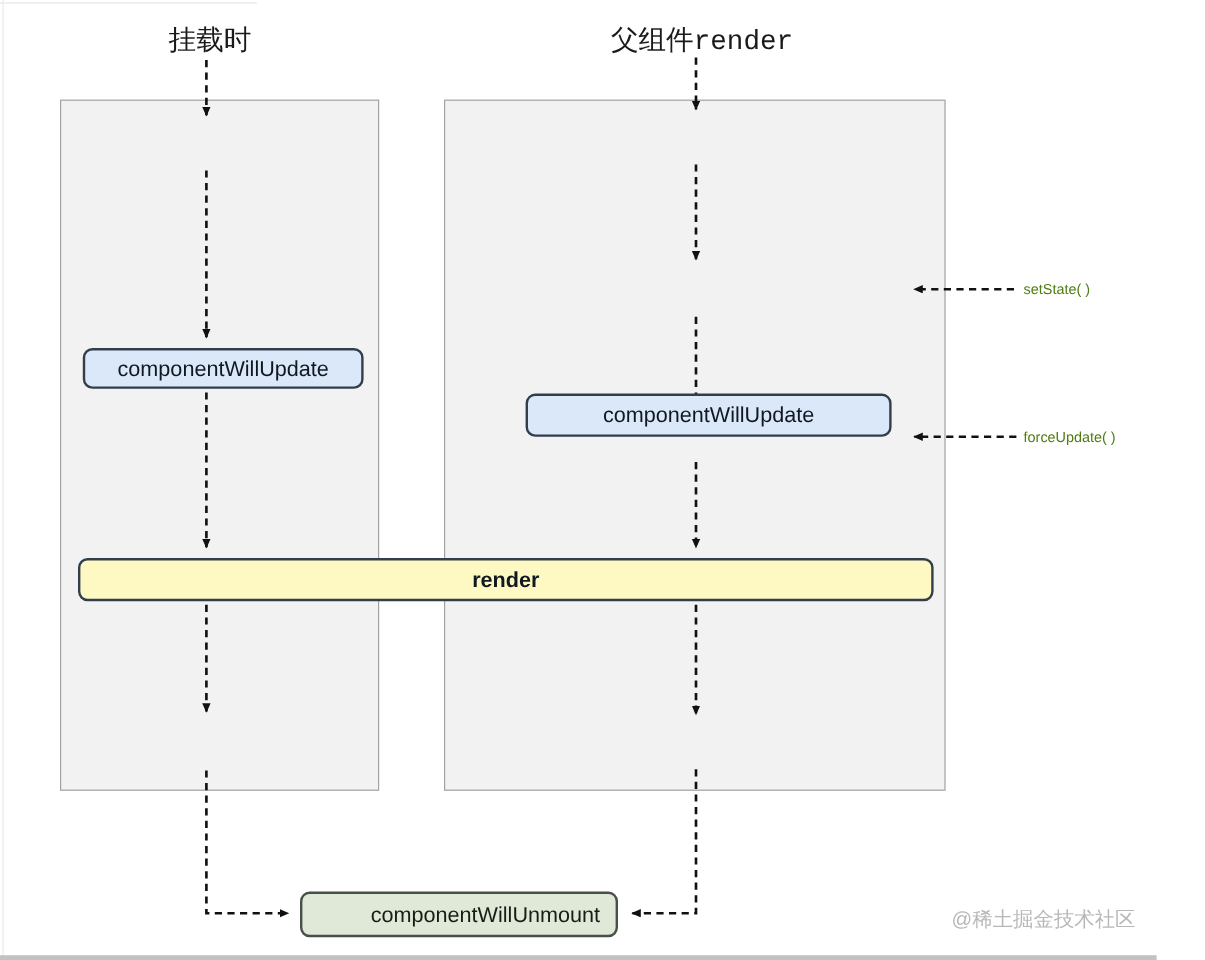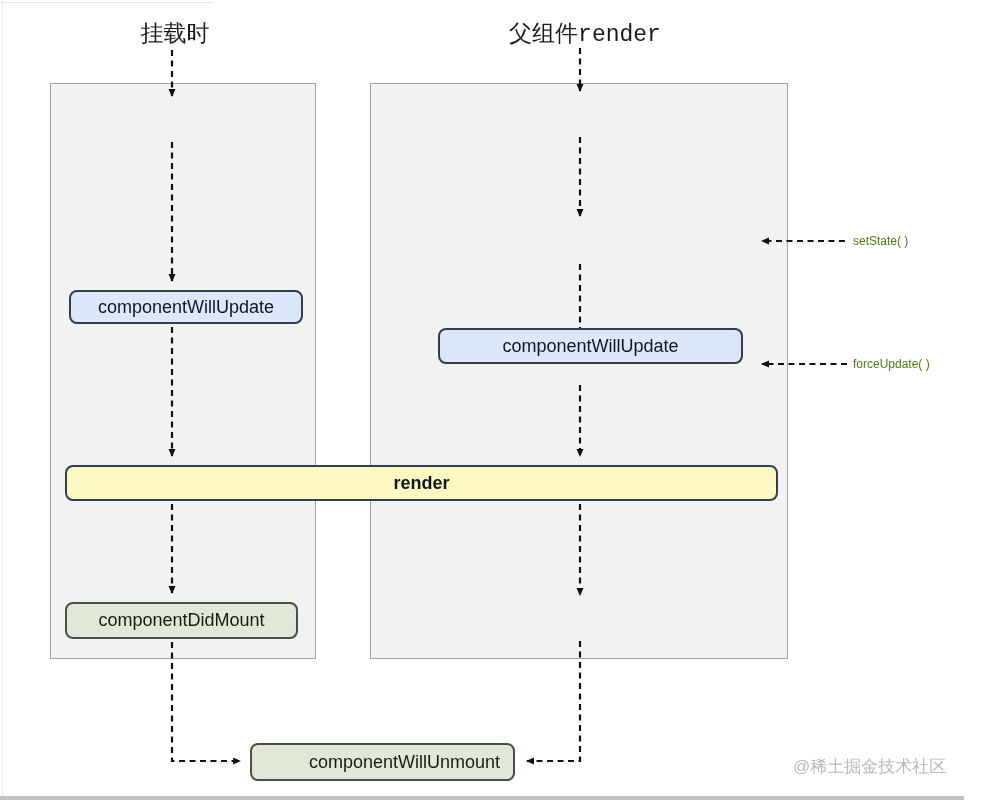--- a/index.html
+++ b/index.html
@@ -123,21 +123,20 @@
       <path d="M580 385 V 456" marker-end="url(#ah)"></path>
       <path d="M580 504 V 595" marker-end="url(#ah)"></path>
       <path d="M580 641 V 761 H 527" marker-end="url(#ah)"></path>
 
       <path d="M845 241 H 762" marker-end="url(#ah)"></path>
       <path d="M847 364 H 762" marker-end="url(#ah)"></path>
     </g>
   </svg>
 
   <div class="node" style="left:69px;top:290px;width:234px;height:34px;">componentWillUpdate</div>
-  <div class="node green" style="left:65px;top:602px;width:233px;height:37px;">componentDidMount</div>
 
   <div class="node" style="left:438px;top:328px;width:305px;height:36px;">componentWillUpdate</div>
 
   <div class="node wide" style="left:65px;top:465px;width:713px;height:36px;">render</div>
 
   <div class="node green" style="left:250px;top:743px;width:265px;height:38px;padding-left:44px;">componentWillUnmount</div>
 
   <div class="side-label" style="left:853px;top:241px;">setState( )</div>
   <div class="side-label" style="left:853px;top:364px;">forceUpdate( )</div>
 

